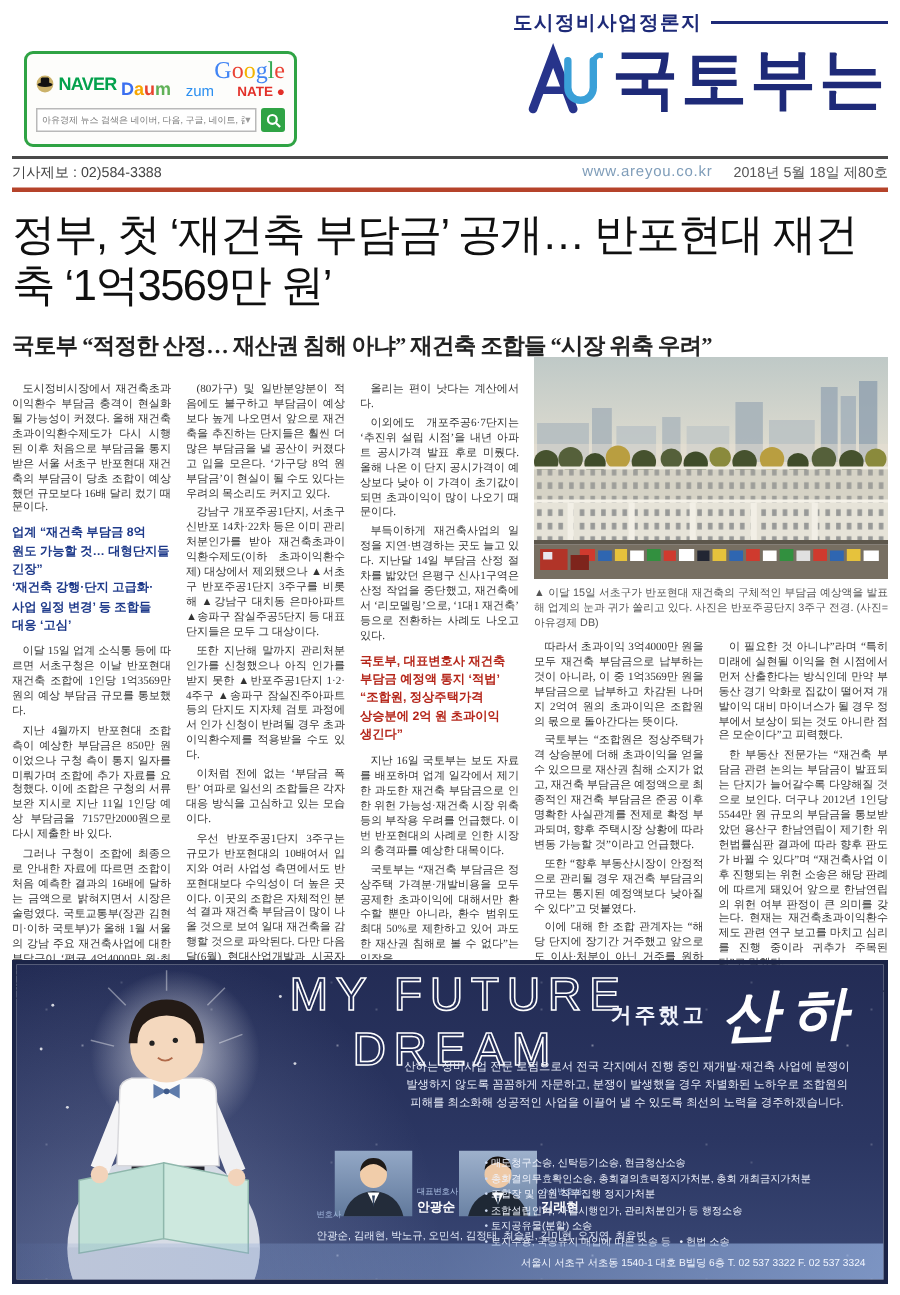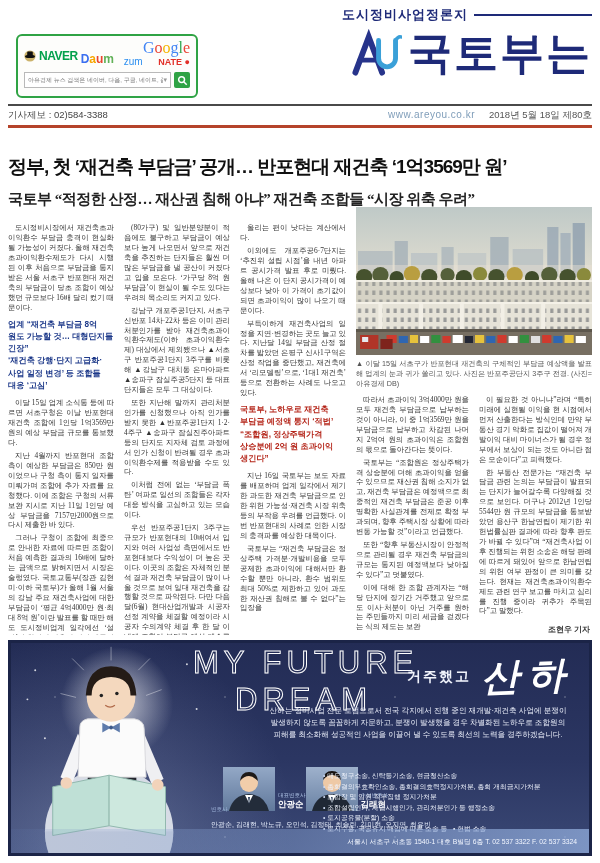--- a/index.html
+++ b/index.html
@@ -38,21 +38,21 @@
 
   .rule-dark { margin:0 8px; height:2px; background:#4a4a4a; }
   .info-row { display:flex; align-items:center; margin:3px 8px 3px; }
   .contact { font-size:9.5px; color:#444; }
   .info-right { margin-left:auto; display:flex; align-items:flex-start; gap:14px; }
   .website { font-size:10px; color:#7f9db9; letter-spacing:0.5px; text-decoration:none; }
   .date-issue { font-size:9.5px; color:#555; }
   .rule-orange { margin:0 8px; height:2.5px; background:#b5432a; }
 
   
-  .headline { margin:28px 8px 0; font-size:19px; font-weight:700; color:#101010;
+  .headline { margin:12px 8px 0; font-size:29px; font-weight:400; color:#101010;
     letter-spacing:-1px; line-height:1.2; }
   .subhead { margin:12px 8px 14px; font-family:"Liberation Serif",serif; font-weight:bold;
     font-size:15px; color:#222; letter-spacing:-0.5px; }
 
   
   .article { display:flex; gap:10px; padding:0 8px; height:412px;align-items:flex-end; }
   .col { width:112px; height:412px; overflow:hidden; }
   .bp { font-family:"Liberation Serif",serif; font-size:7.4px; line-height:1.34;
     color:#333; text-align:justify; word-break:break-all; text-indent:7px; margin-bottom:3px; }
   .inset-head { color:#1e3a8a; font-weight:bold; font-size:8.2px; line-height:1.5;
@@ -202,21 +202,21 @@
       <p class="bp">이처럼 전에 없는 ‘부담금 폭탄’ 여파로 일선의 조합들은 각자 대응 방식을 고심하고 있는 모습이다.</p>
       <p class="bp">우선 반포주공1단지 3주구는 규모가 반포현대의 10배여서 입지와 여러 사업성 측면에서도 반포현대보다 수익성이 더 높은 곳이다. 이곳의 조합은 자체적인 분석 결과 재건축 부담금이 많이 나올 것으로 보여 일대 재건축을 감행할 것으로 파악된다. 다만 다음 달(6월) 현대산업개발과 시공자 선정 계약을 체결할 예정이라 시공자 수의계약 체결 후 한 달 이내에 조합이 부담금 예상 액수를 계산해 구청에 제출해야 한다.</p>
 
     </div>
 
     <div class="col">
       <p class="bp">올리는 편이 낫다는 계산에서다.</p>
       <p class="bp">이외에도 개포주공6·7단지는 ‘추진위 설립 시점’을 내년 아파트 공시가격 발표 후로 미뤘다. 올해 나온 이 단지 공시가격이 예상보다 낮아 이 가격이 초기값이 되면 초과이익이 많이 나오기 때문이다.</p>
       <p class="bp">부득이하게 재건축사업의 일정을 지연·변경하는 곳도 늘고 있다. 지난달 14일 부담금 산정 절차를 밟았던 은평구 신사1구역은 산정 작업을 중단했고, 재건축에서 ‘리모델링’으로, ‘1대1 재건축’ 등으로 전환하는 사례도 나오고 있다.</p>
       <div class="red-head">
-        <span>국토부, 노하우로 재건축 부담금 예정액 통지 ‘적법’</span>
+        <span>국토부, 대표변호사 재건축 부담금 예정액 통지 ‘적법’</span>
         <span>“조합원, 정상주택가격 상승분에 2억 원 초과이익 생긴다”</span>
       </div>
       <p class="bp">지난 16일 국토부는 보도 자료를 배포하며 업계 일각에서 제기한 과도한 재건축 부담금으로 인한 위헌 가능성·재건축 시장 위축 등의 부작용 우려를 언급했다. 이번 반포현대의 사례로 인한 시장의 충격파를 예상한 대목이다.</p>
       <p class="bp">국토부는 “재건축 부담금은 정상주택 가격분·개발비용을 모두 공제한 초과이익에 대해서만 환수할 뿐만 아니라, 환수 범위도 최대 50%로 제한하고 있어 과도한 재산권 침해로 볼 수 없다”는 입장을</p>
     </div>
 
     <div class="right-zone">
       <div class="photo-wrap">
         <svg width="236" height="148" viewBox="0 0 232 148" preserveAspectRatio="none">
           <defs>

